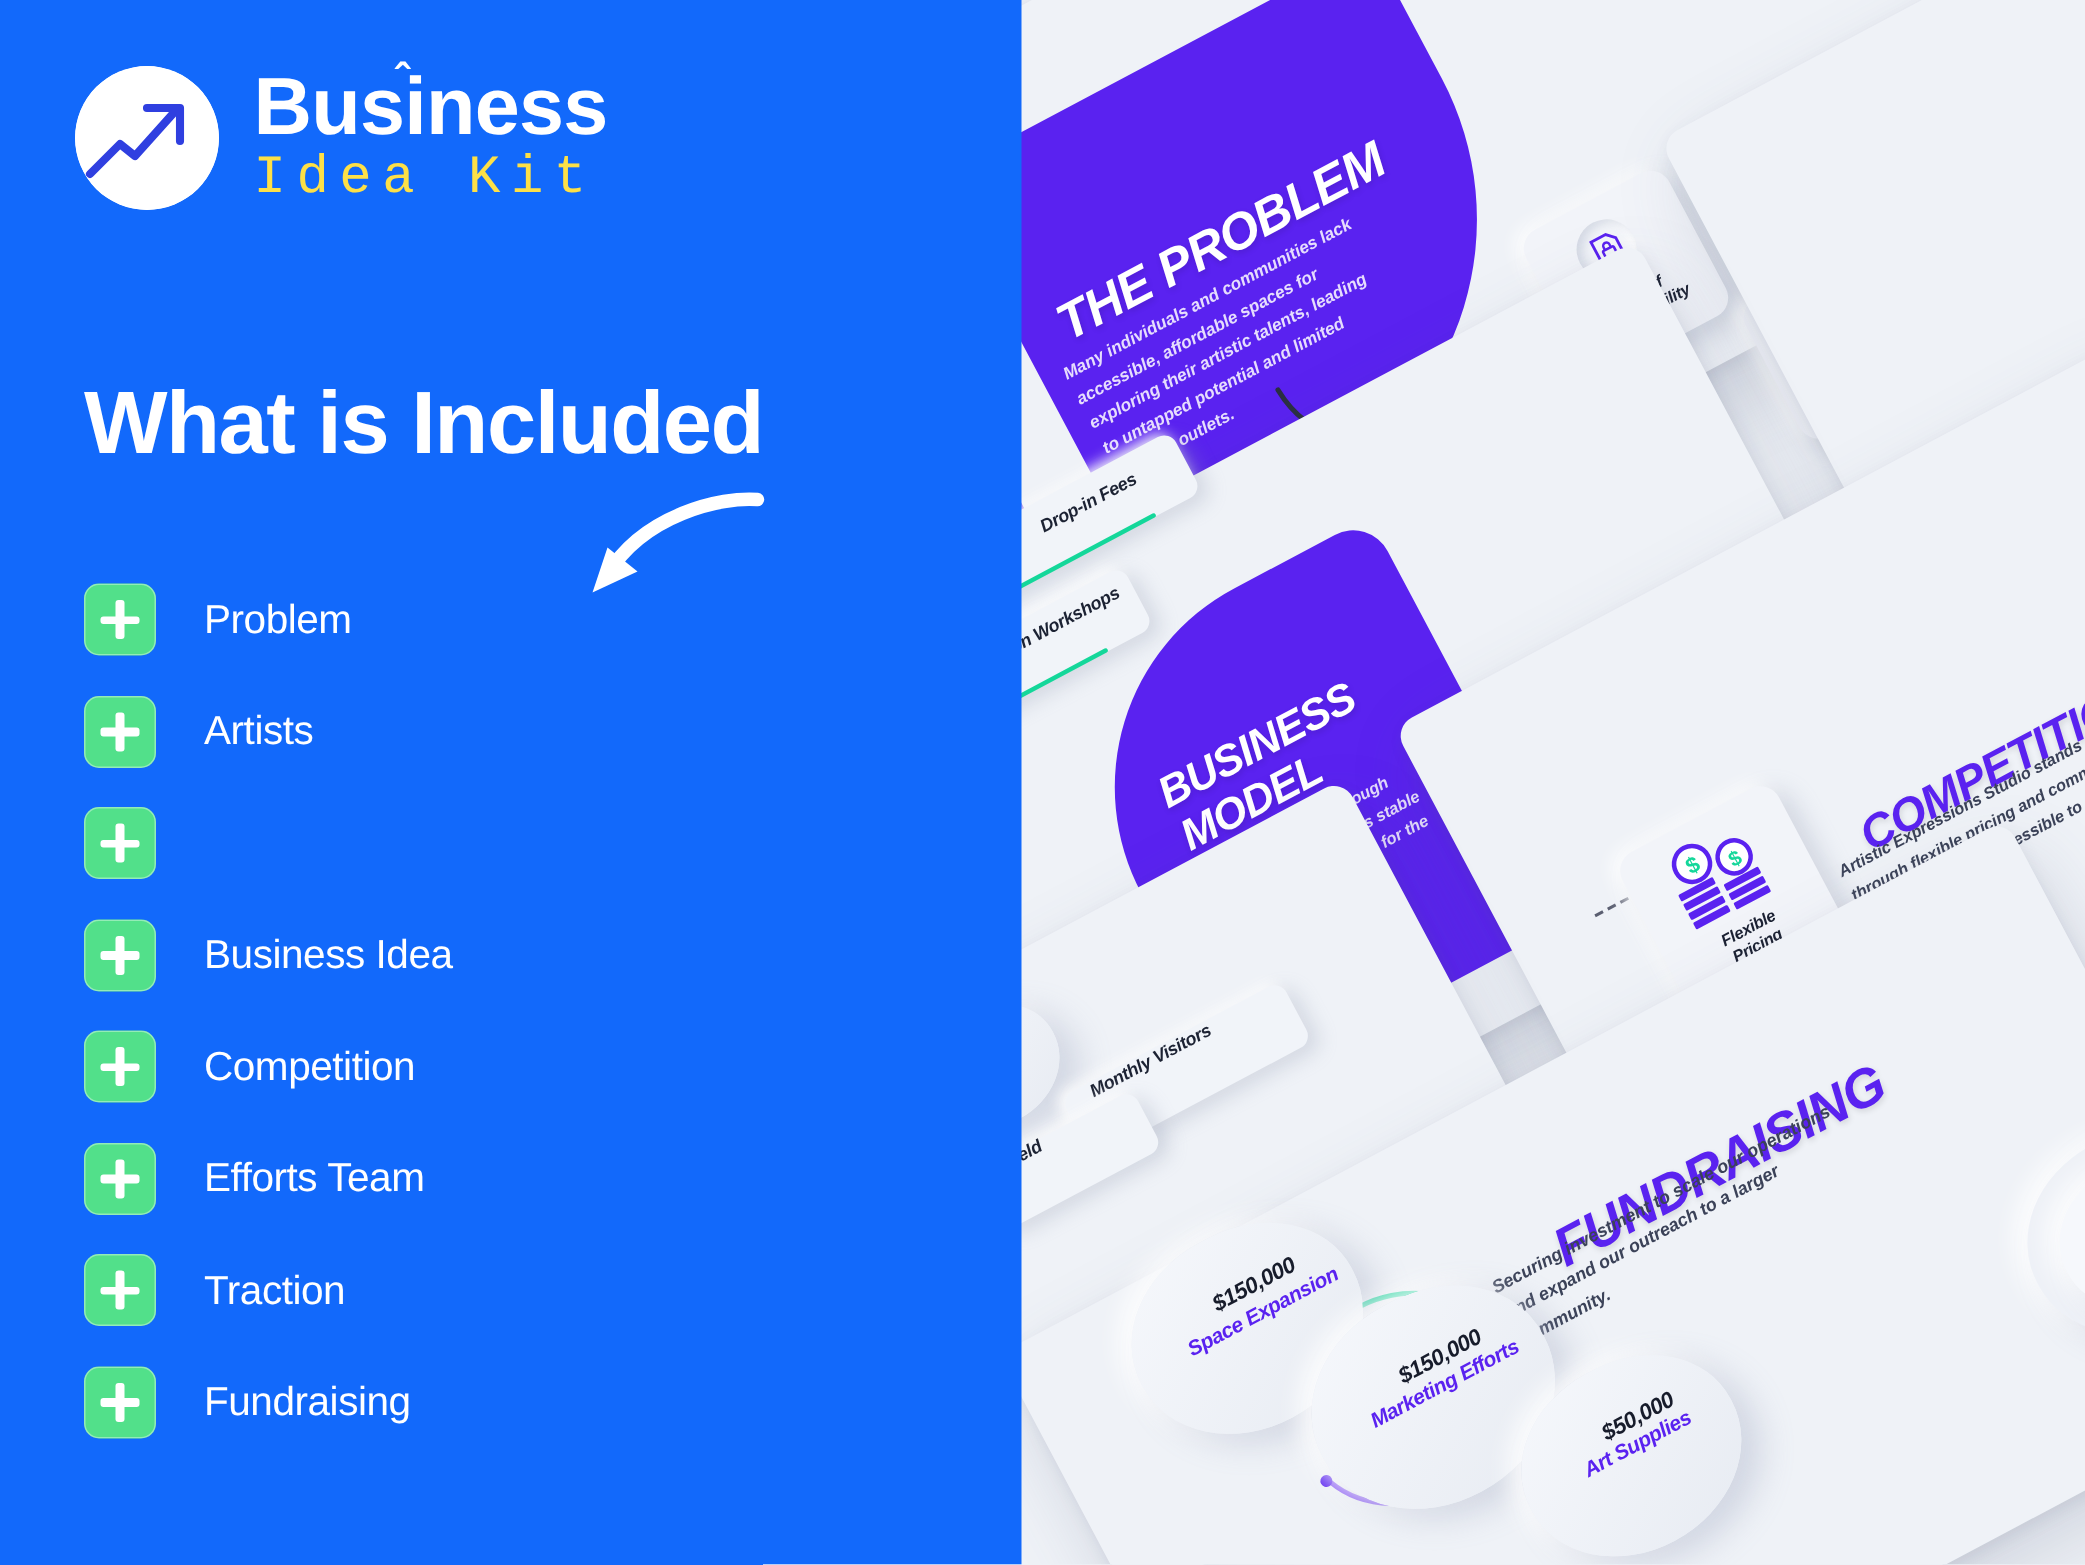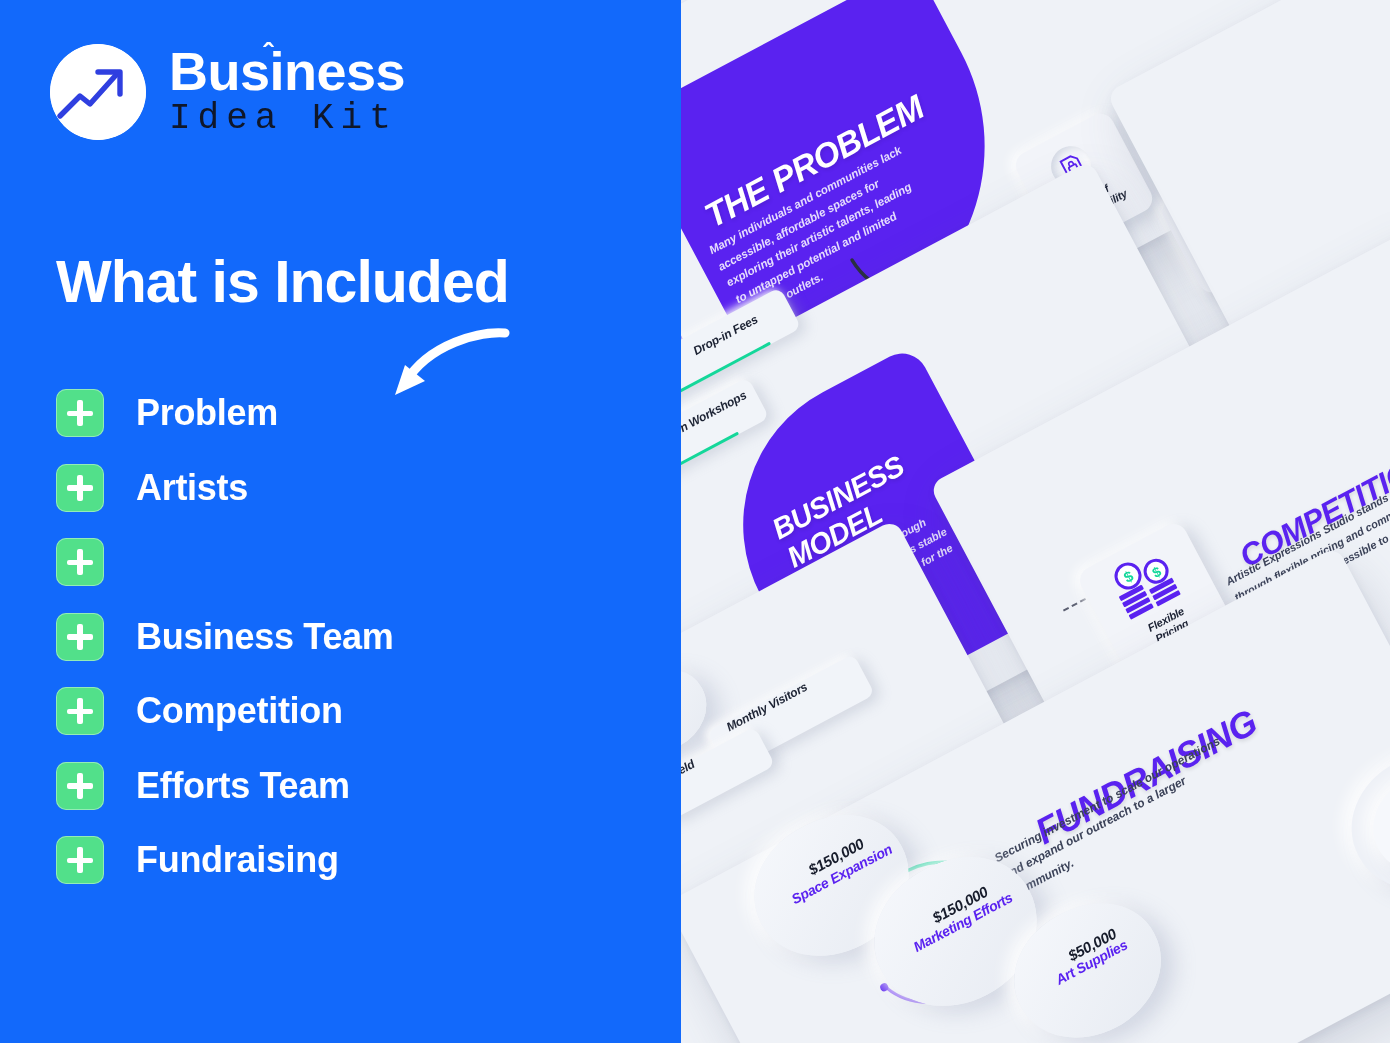--- a/index.html
+++ b/index.html
@@ -23,21 +23,21 @@
     position:relative; flex:0 0 auto; overflow:hidden;
   }
   #logo-mark svg{ position:absolute; left:0; top:0; }
   #logo-text{ margin-left:23px; }
   #logo-title{
     font-size:54px; font-weight:bold; color:#fff; line-height:0.98;
     letter-spacing:-0.5px;
   }
   #logo-sub{
     font-family:"Liberation Mono", monospace;
-    font-size:36px; color:#0f172a; letter-spacing:7px; line-height:1.12;
+    font-size:36px; color:#fde047; letter-spacing:7px; line-height:1.12;
     margin-top:1px;
   }
 
   
   #included-heading{
     position:absolute; left:56px; top:248px;
     font-size:59px; font-weight:bold; color:#fff; letter-spacing:-1px;
   }
 
   
@@ -52,21 +52,21 @@
     width:48px; height:48px; border-radius:10px; background:#52e08a;
     flex:0 0 auto; position:relative;
     box-shadow:0 0 0 1px rgba(255,255,255,0.38) inset;
   }
   .plus-box::before,.plus-box::after{
     content:""; position:absolute; background:#fff; border-radius:2px;
   }
   .plus-box::before{ left:11px; top:21.5px; width:26px; height:5.5px; }
   .plus-box::after{ left:21.25px; top:11px; width:5.5px; height:26px; }
   .feature-label{
-    margin-left:32px; font-size:36px; font-weight:bold; color:#fff;
+    margin-left:32px; font-size:27px; font-weight:normal; color:#fff;
     letter-spacing:-0.3px; white-space:nowrap;
   }
 
   
   #slides-canvas{
     position:absolute; left:660px; top:0; width:730px; height:1043px;
     overflow:hidden; background:#eef1f6; z-index:10;
   }
   .slide{
     position:absolute; background:#eff2f7; border-radius:14px;
@@ -347,33 +347,37 @@
       <div class="plus-box"></div>
       <div class="feature-label">Artists</div>
     </div>
 
     <div class="feature-item">
       <div class="plus-box"></div>
     </div>
 
     <div class="feature-item">
       <div class="plus-box"></div>
-      <div class="feature-label">Business Team</div>
+      <div class="feature-label">Business Idea</div>
     </div>
 
     <div class="feature-item">
       <div class="plus-box"></div>
       <div class="feature-label">Competition</div>
     </div>
 
     <div class="feature-item">
       <div class="plus-box"></div>
       <div class="feature-label">Efforts Team</div>
     </div>
 
+    <div class="feature-item">
+      <div class="plus-box"></div>
+      <div class="feature-label">Traction</div>
+    </div>
 
     <div class="feature-item">
       <div class="plus-box"></div>
       <div class="feature-label">Fundraising</div>
     </div>
 
   </div>
 </div>
 
 </body></html>

